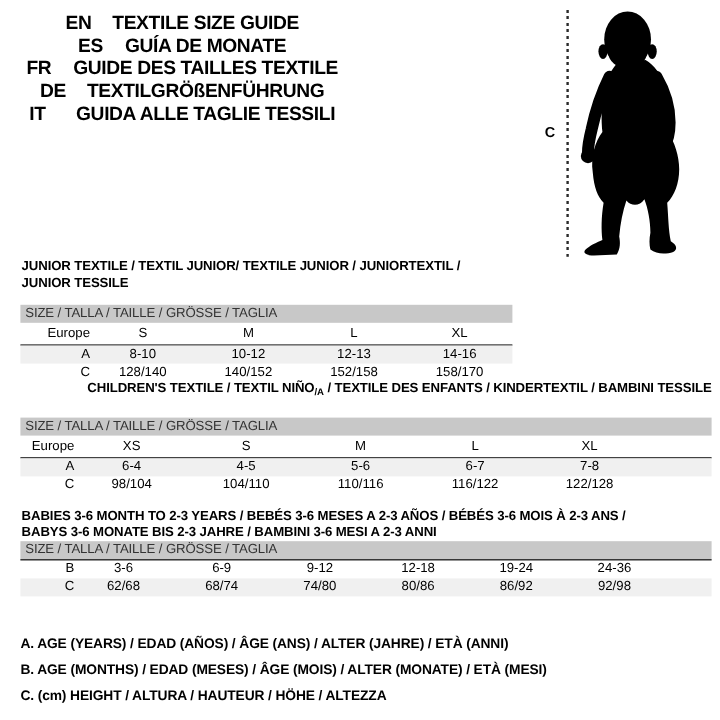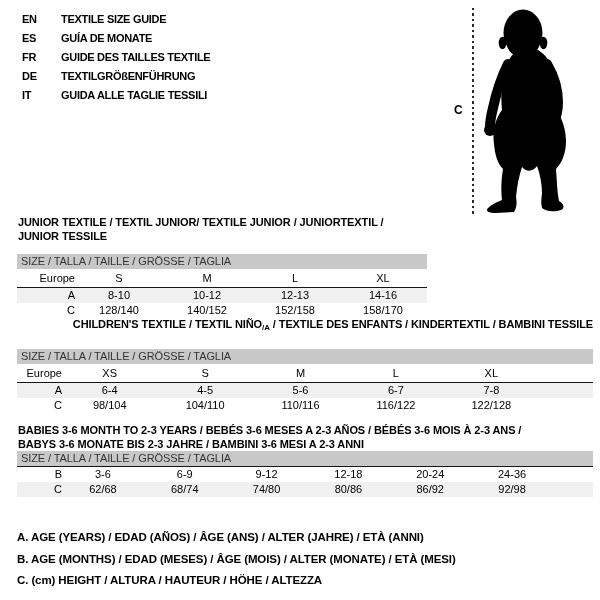--- a/index.html
+++ b/index.html
@@ -4,21 +4,21 @@
 <style>
   html,body { margin:0; padding:0; background:#fff; }
   .canvas {
     position:relative; width:600px; height:600px; background:#ffffff;
     font-family:"Liberation Sans", sans-serif; color:#000; overflow:hidden;
     -webkit-font-smoothing:antialiased;
   }
 
   
   .lang-block { position:absolute; left:22px; top:10px; }
-  .lang-row { display:flex; line-height:19px; font-size:11px; font-weight:700; letter-spacing:-0.3px; }
+  .lang-row { display:flex; line-height:19px; font-size:16px; font-weight:700; letter-spacing:-0.3px;justify-content:center; }
   .lang-code { width:39px; }
 
   
   .dotted-line {
     position:absolute; left:472px; top:8px; width:2px; height:206px;
     background:repeating-linear-gradient(to bottom, #2b2b2b 0 2.5px, transparent 2.5px 5.5px);
   }
   .height-label { position:absolute; left:454px; top:103px; font-size:12px; font-weight:700; }
   .silhouette { position:absolute; left:481px; top:6px; }
 
@@ -177,21 +177,21 @@
       <div>BABIES 3-6 MONTH TO 2-3 YEARS / BEBÉS 3-6 MESES A 2-3 AÑOS / BÉBÉS 3-6 MOIS À 2-3 ANS /</div>
       <div>BABYS 3-6 MONATE BIS 2-3 JAHRE / BAMBINI 3-6 MESI A 2-3 ANNI</div>
     </h3>
     <div class="size-bar">SIZE / TALLA / TAILLE / GRÖSSE / TAGLIA</div>
     <div class="trow">
       <span class="lbl">B</span>
       <span class="cell">3-6</span>
       <span class="cell">6-9</span>
       <span class="cell">9-12</span>
       <span class="cell">12-18</span>
-      <span class="cell">20-24</span>
+      <span class="cell">19-24</span>
       <span class="cell">24-36</span>
     </div>
     <div class="trow shaded">
       <span class="lbl">C</span>
       <span class="cell">62/68</span>
       <span class="cell">68/74</span>
       <span class="cell">74/80</span>
       <span class="cell">80/86</span>
       <span class="cell">86/92</span>
       <span class="cell">92/98</span>

